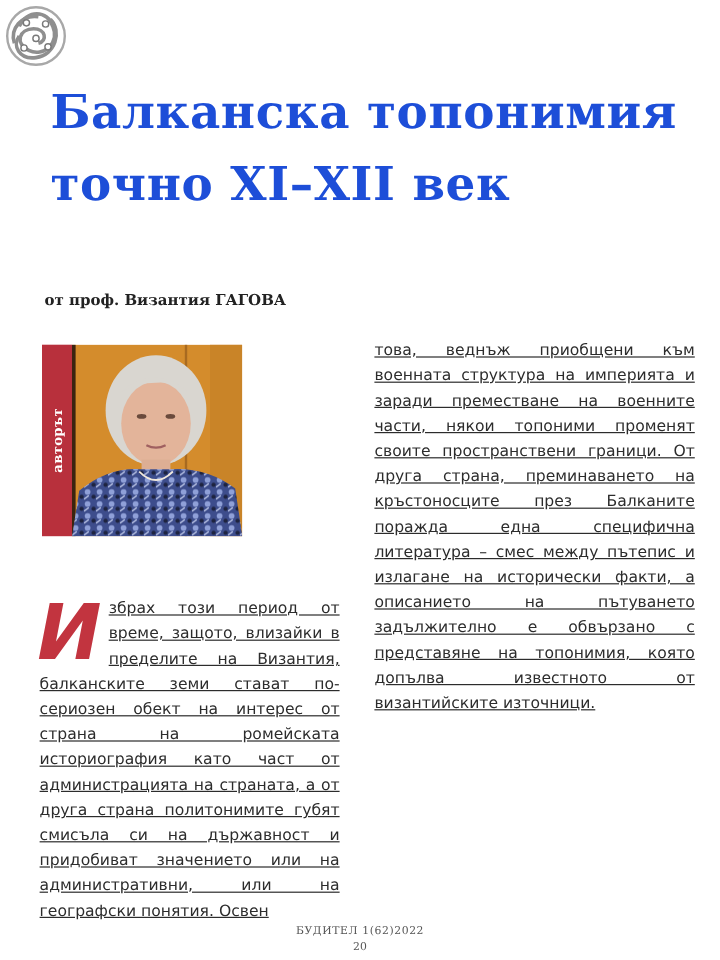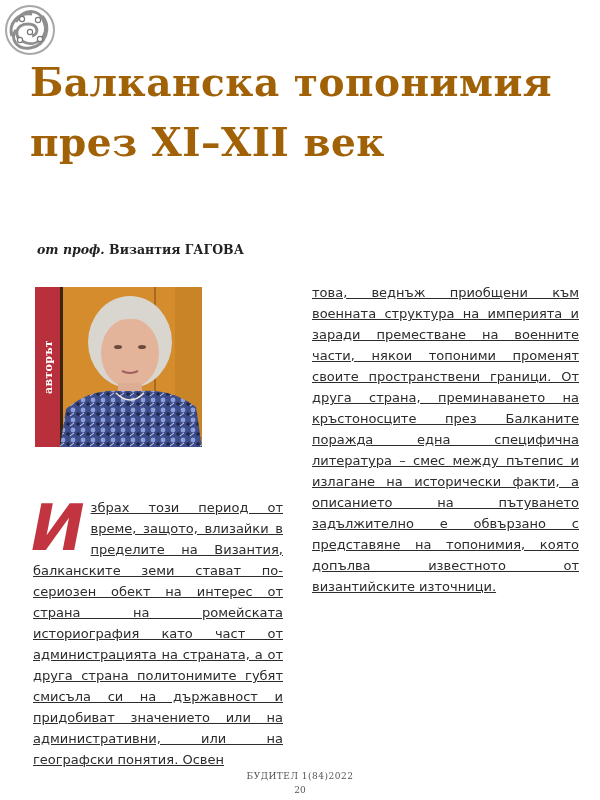--- a/index.html
+++ b/index.html
@@ -19,40 +19,40 @@
       position: absolute;
       left: 2px;
       top: 2px;
       width: 56px;
       height: 56px;
     }
     .title {
       position: absolute;
       left: 30px;
       top: 52px;
-      margin: 0;
+      margin: 12px;
       font-family: "DejaVu Serif", serif;
       font-weight: bold;
       font-size: 39px;
       line-height: 60px;
-      color: #a16207;
+      color: #1d4ed8;
       letter-spacing: 0.5px;
     }
     .title span { display: block; white-space: nowrap; }
     .byline {
       position: absolute;
       left: 37px;
       top: 242px;
       font-family: "DejaVu Serif", serif;
       font-weight: bold;
       font-size: 12.5px;
       color: #222;
       white-space: nowrap;
     }
-    .byline .role { font-style: italic; }
+    .byline .role { }
     .photo-box {
       position: absolute;
       left: 35px;
       top: 287px;
       width: 167px;
       height: 160px;
       overflow: hidden;
     }
     .photo-band {
       position: absolute;
@@ -138,21 +138,21 @@
     <circle cx="20" cy="17" r="2.6"></circle>
     <circle cx="36" cy="18" r="2.6"></circle>
     <circle cx="28" cy="30" r="2.6"></circle>
     <circle cx="18" cy="38" r="2.6"></circle>
     <circle cx="38" cy="37" r="2.6"></circle>
   </g>
 </svg>
 
 <h1 class="title">
   <span>Балканска топонимия</span>
-  <span>през XI–XII век</span>
+  <span>точно XI–XII век</span>
 </h1>
 
 <div class="byline">
   <span class="role">от проф.</span>
   <span>Византия ГАГОВА</span>
 </div>
 
 <div class="photo-box">
   <div class="photo-band">
     <span class="band-label">авторът</span>
@@ -189,14 +189,14 @@
 <div class="col col-left">
   <p>
     <span class="dropcap">И</span><span>збрах този период от време, защото, влизайки в пределите на Византия, балканските земи стават по-сериозен обект на интерес от страна на ромейската историография като част от администрацията на страната, а от друга страна политонимите губят смисъла си на държавност и придобиват значението или на административни, или на географски понятия. Освен</span>
   </p>
 </div>
 
 <div class="col col-right">
   <p>това, веднъж приобщени към военната структура на империята и заради преместване на военните части, някои топоними променят своите пространствени граници. От друга страна, преминаването на кръстоносците през Балканите поражда една специфична литература – смес между пътепис и излагане на исторически факти, а описанието на пътуването задължително е обвързано с представяне на топонимия, която допълва известното от византийските източници.</p>
 </div>
 
-<div class="footer footer-issue">БУДИТЕЛ 1(84)2022</div>
+<div class="footer footer-issue">БУДИТЕЛ 1(62)2022</div>
 <div class="footer footer-page">20</div>
 
 </body></html>

